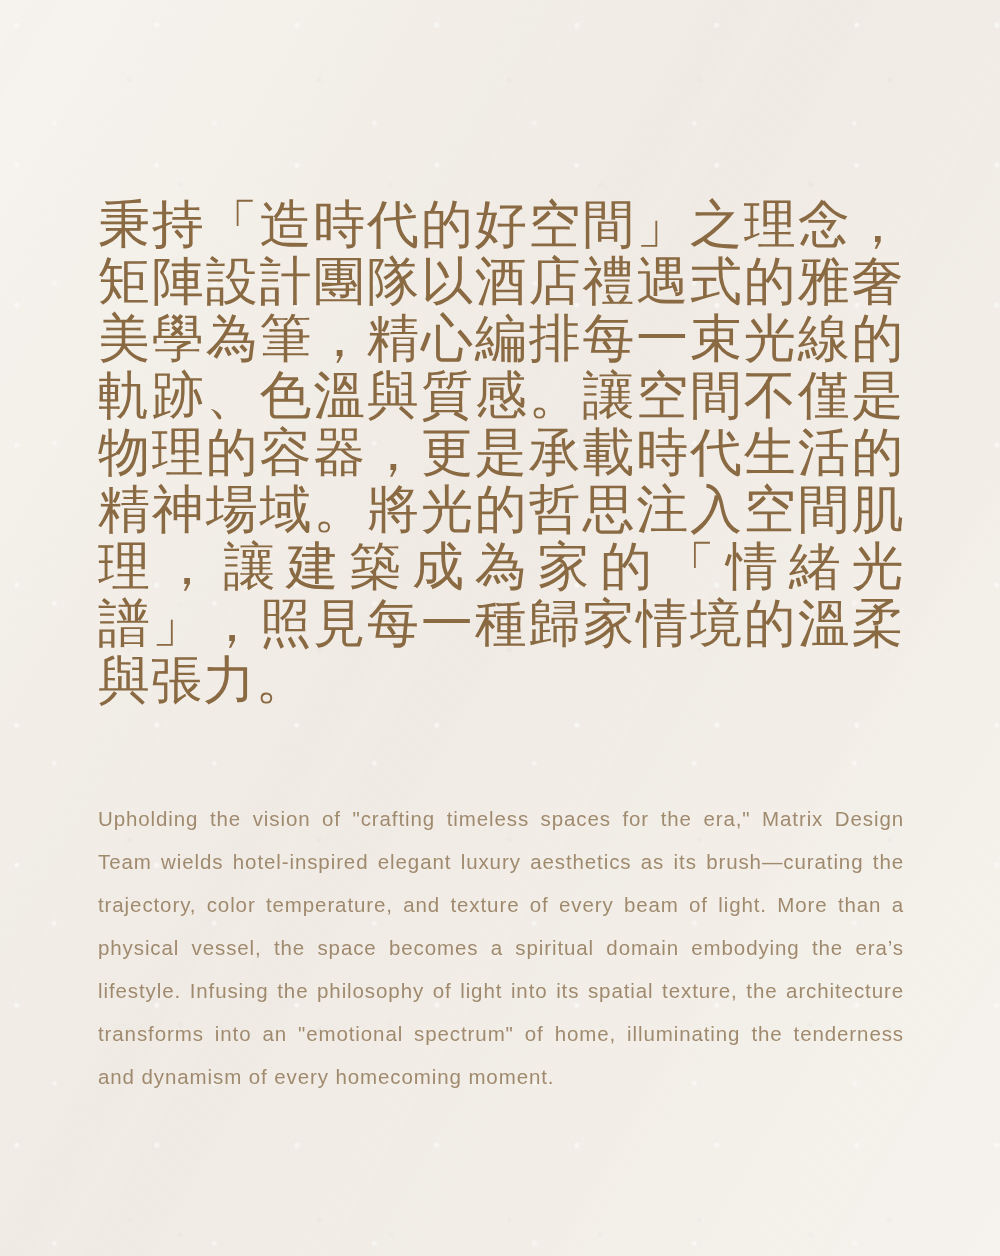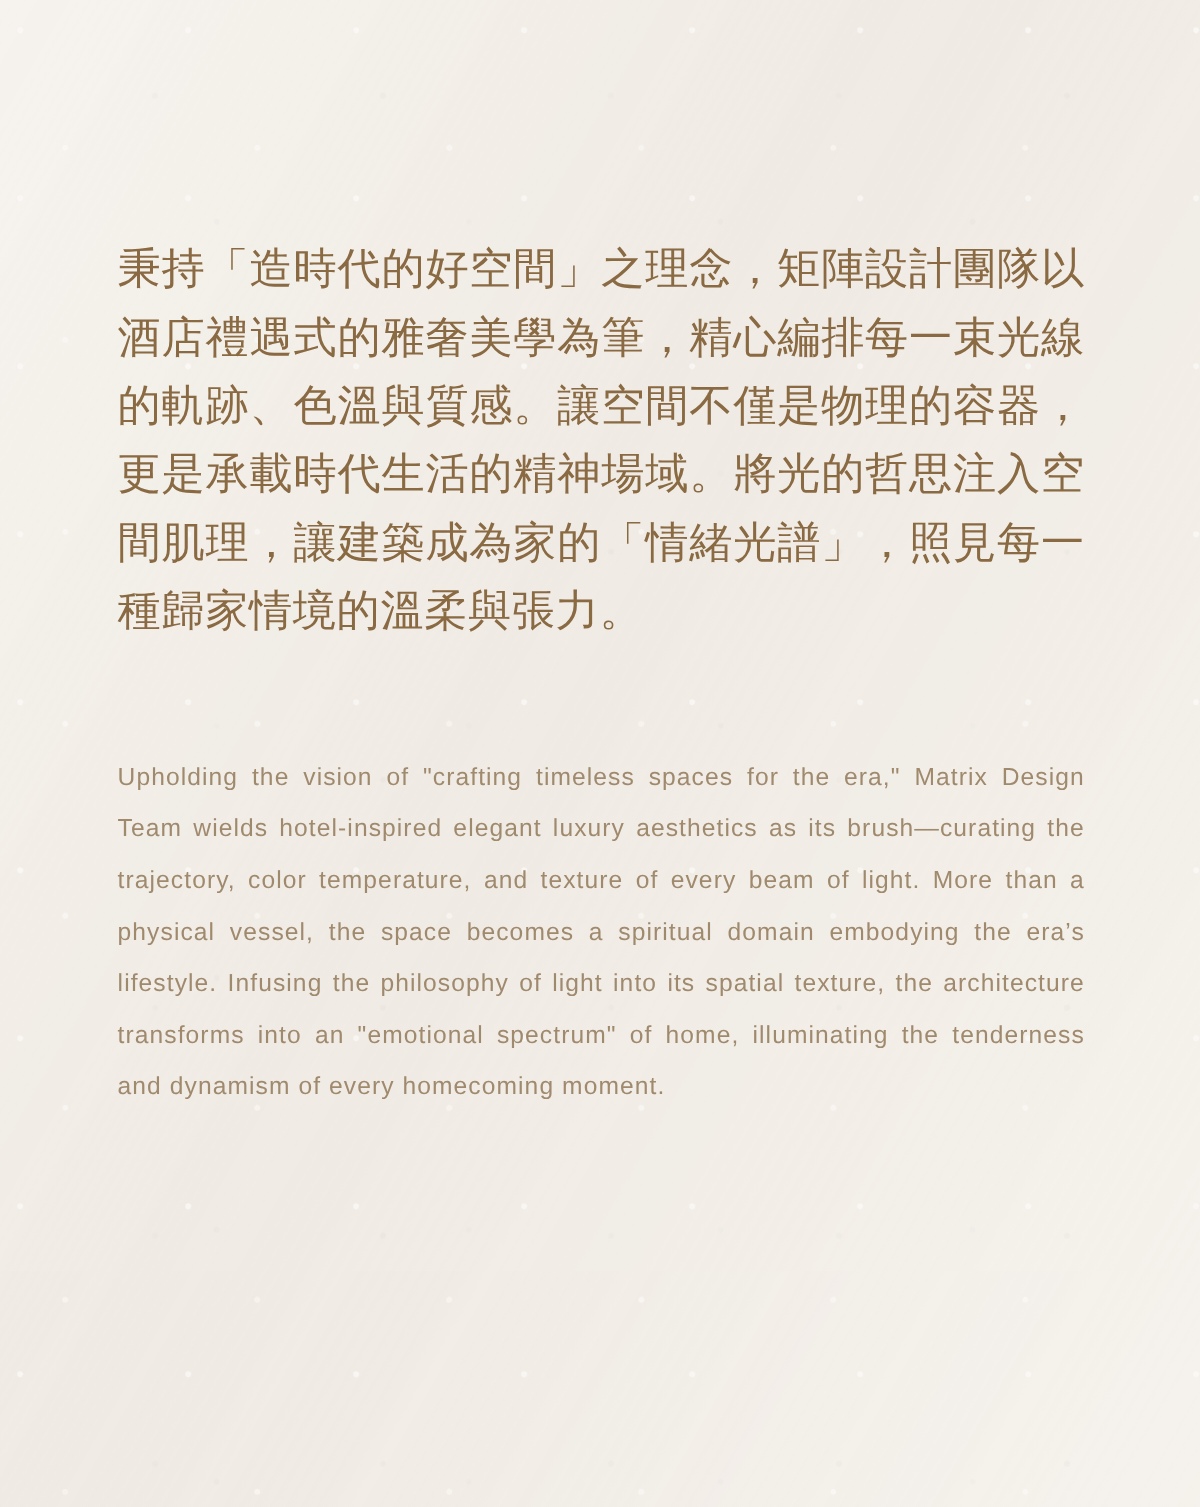--- a/index.html
+++ b/index.html
@@ -38,21 +38,21 @@
   }
   .content {
     position: absolute;
     left: 98px;
     right: 96px;
     top: 196px;
   }
   .headline {
     font-family: "DejaVu Sans", "Liberation Sans", sans-serif;
     color: #8a6a43;
-    font-size: 36px;
+    font-size: 52px;
     line-height: 57px;
     letter-spacing: 0.5px;
     text-align: justify;
     text-align-last: left;
     font-weight: 400;
     margin: 0;
   }
   .body-en {
     margin-top: 88px;
     font-family: "Liberation Sans", sans-serif;

